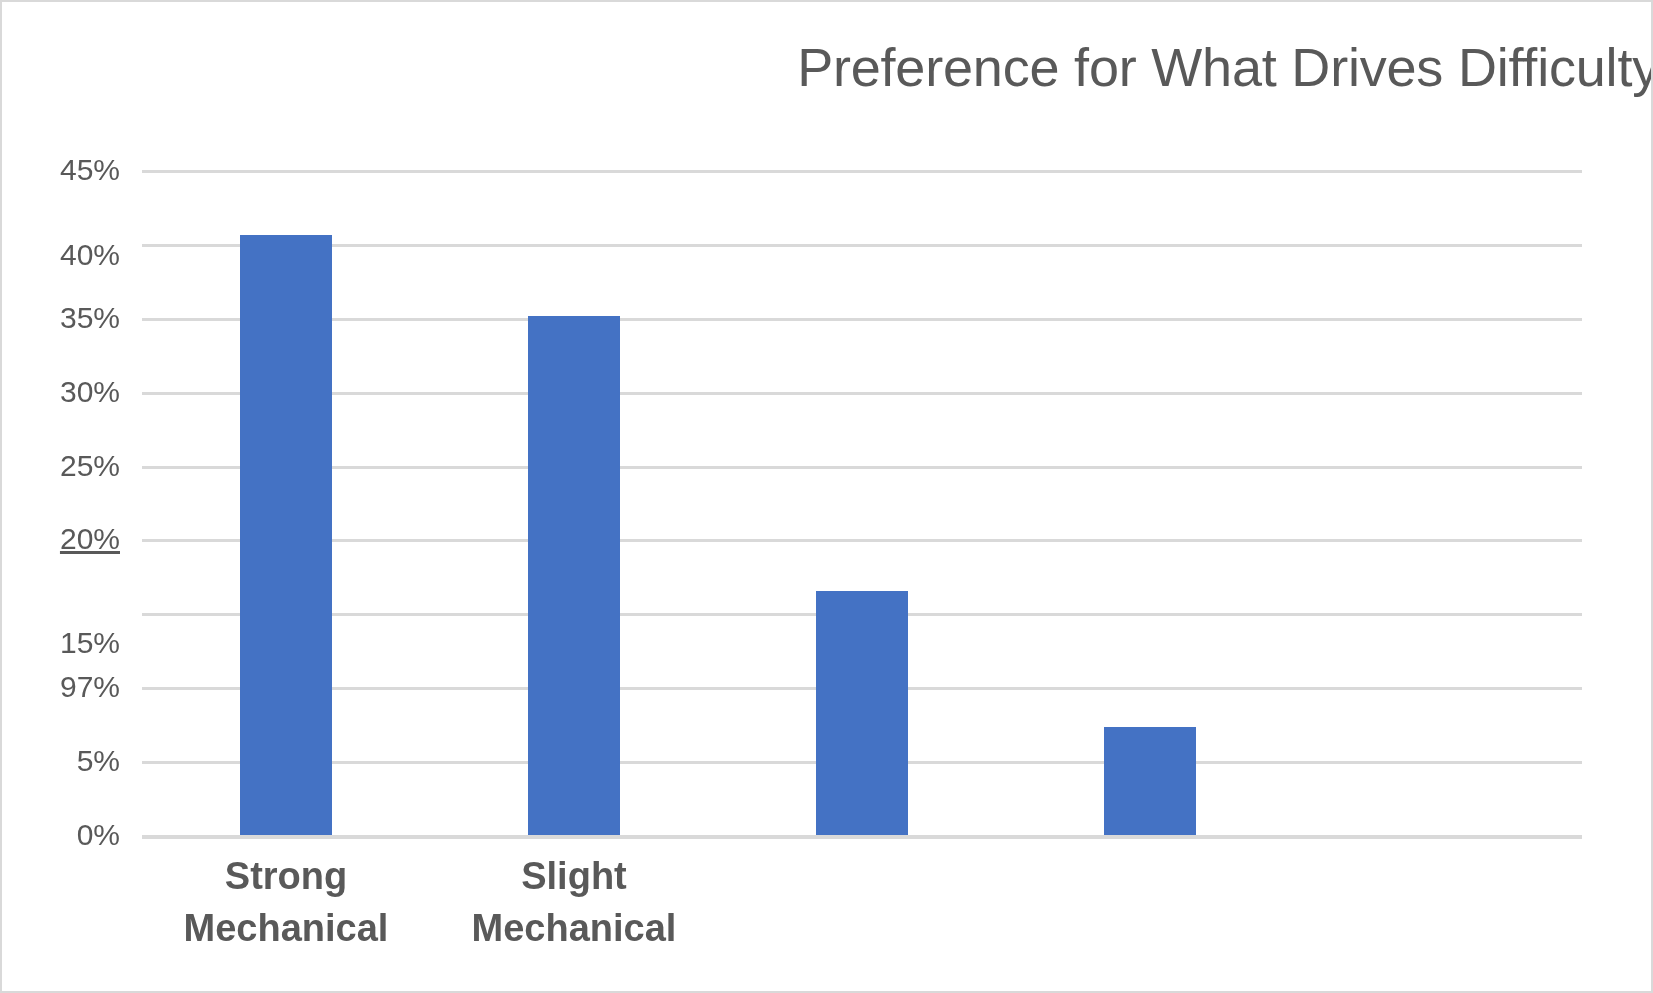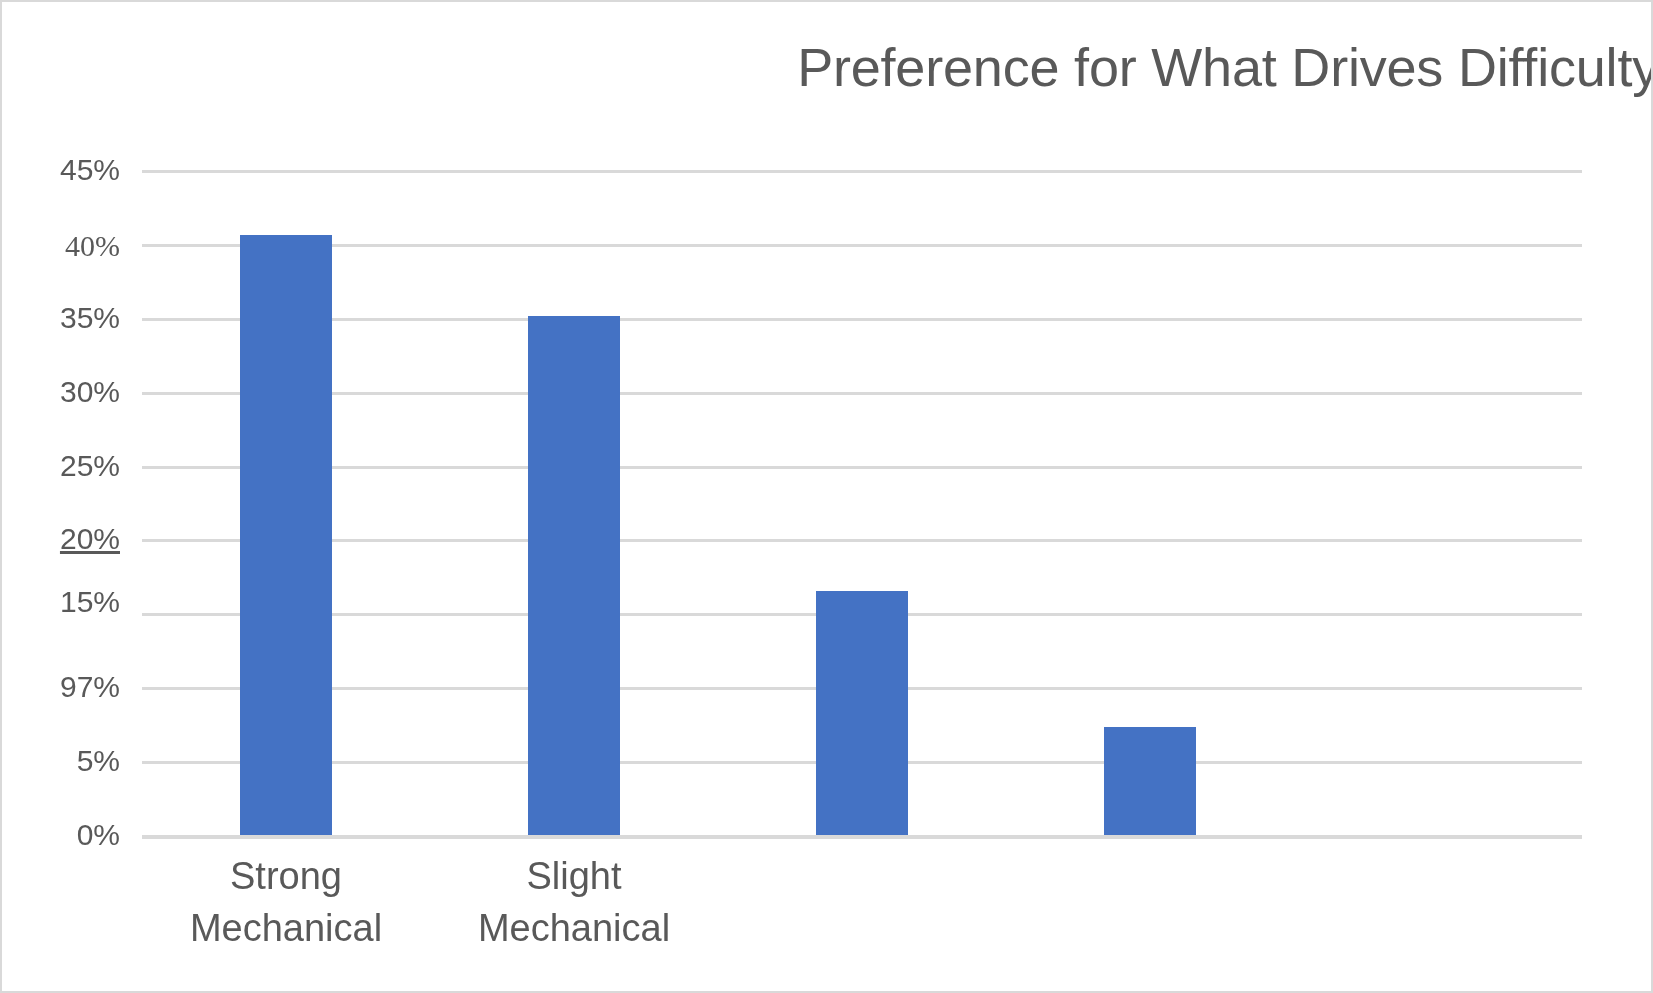--- a/index.html
+++ b/index.html
@@ -103,38 +103,39 @@
     width: 1440px;
     height: 120px;
   }
   .x-tick {
     position: absolute;
     top: 0;
     text-align: center;
     font-size: 38px;
     line-height: 52px;
     color: #595959;
+    font-weight: bold;
   }
   .x-tick .line2 { display: block; }
 </style>
 </head>
 <body>
 
 <div id="chart-frame">
 
   <div id="chart-title">Preference for What Drives Difficulty</div>
 
   <div id="y-axis-labels">
       <div class="y-tick-label" style="top: 168px;">45%</div>
-      <div class="y-tick-label" style="top: 244px; font-family: Liberation Serif, serif;">40%</div>
+      <div class="y-tick-label" style="top: 253px;">40%</div>
       <div class="y-tick-label" style="top: 315.778px;">35%</div>
       <div class="y-tick-label" style="top: 389.667px;">30%</div>
       <div class="y-tick-label" style="top: 463.556px;">25%</div>
       <div class="y-tick-label" style="top: 537.444px; text-decoration: underline;">20%</div>
-      <div class="y-tick-label" style="top: 600px;">15%</div>
+      <div class="y-tick-label" style="top: 641px;">15%</div>
       <div class="y-tick-label" style="top: 685.222px;">97%</div>
       <div class="y-tick-label" style="top: 759.111px;">5%</div>
       <div class="y-tick-label" style="top: 833px;">0%</div>
     </div>
 
   <div id="plot-area">
       <div class="gridline" style="top: 0px;"></div>
       <div class="gridline" style="top: 73.8889px;"></div>
       <div class="gridline" style="top: 147.778px;"></div>
       <div class="gridline" style="top: 221.667px;"></div>

